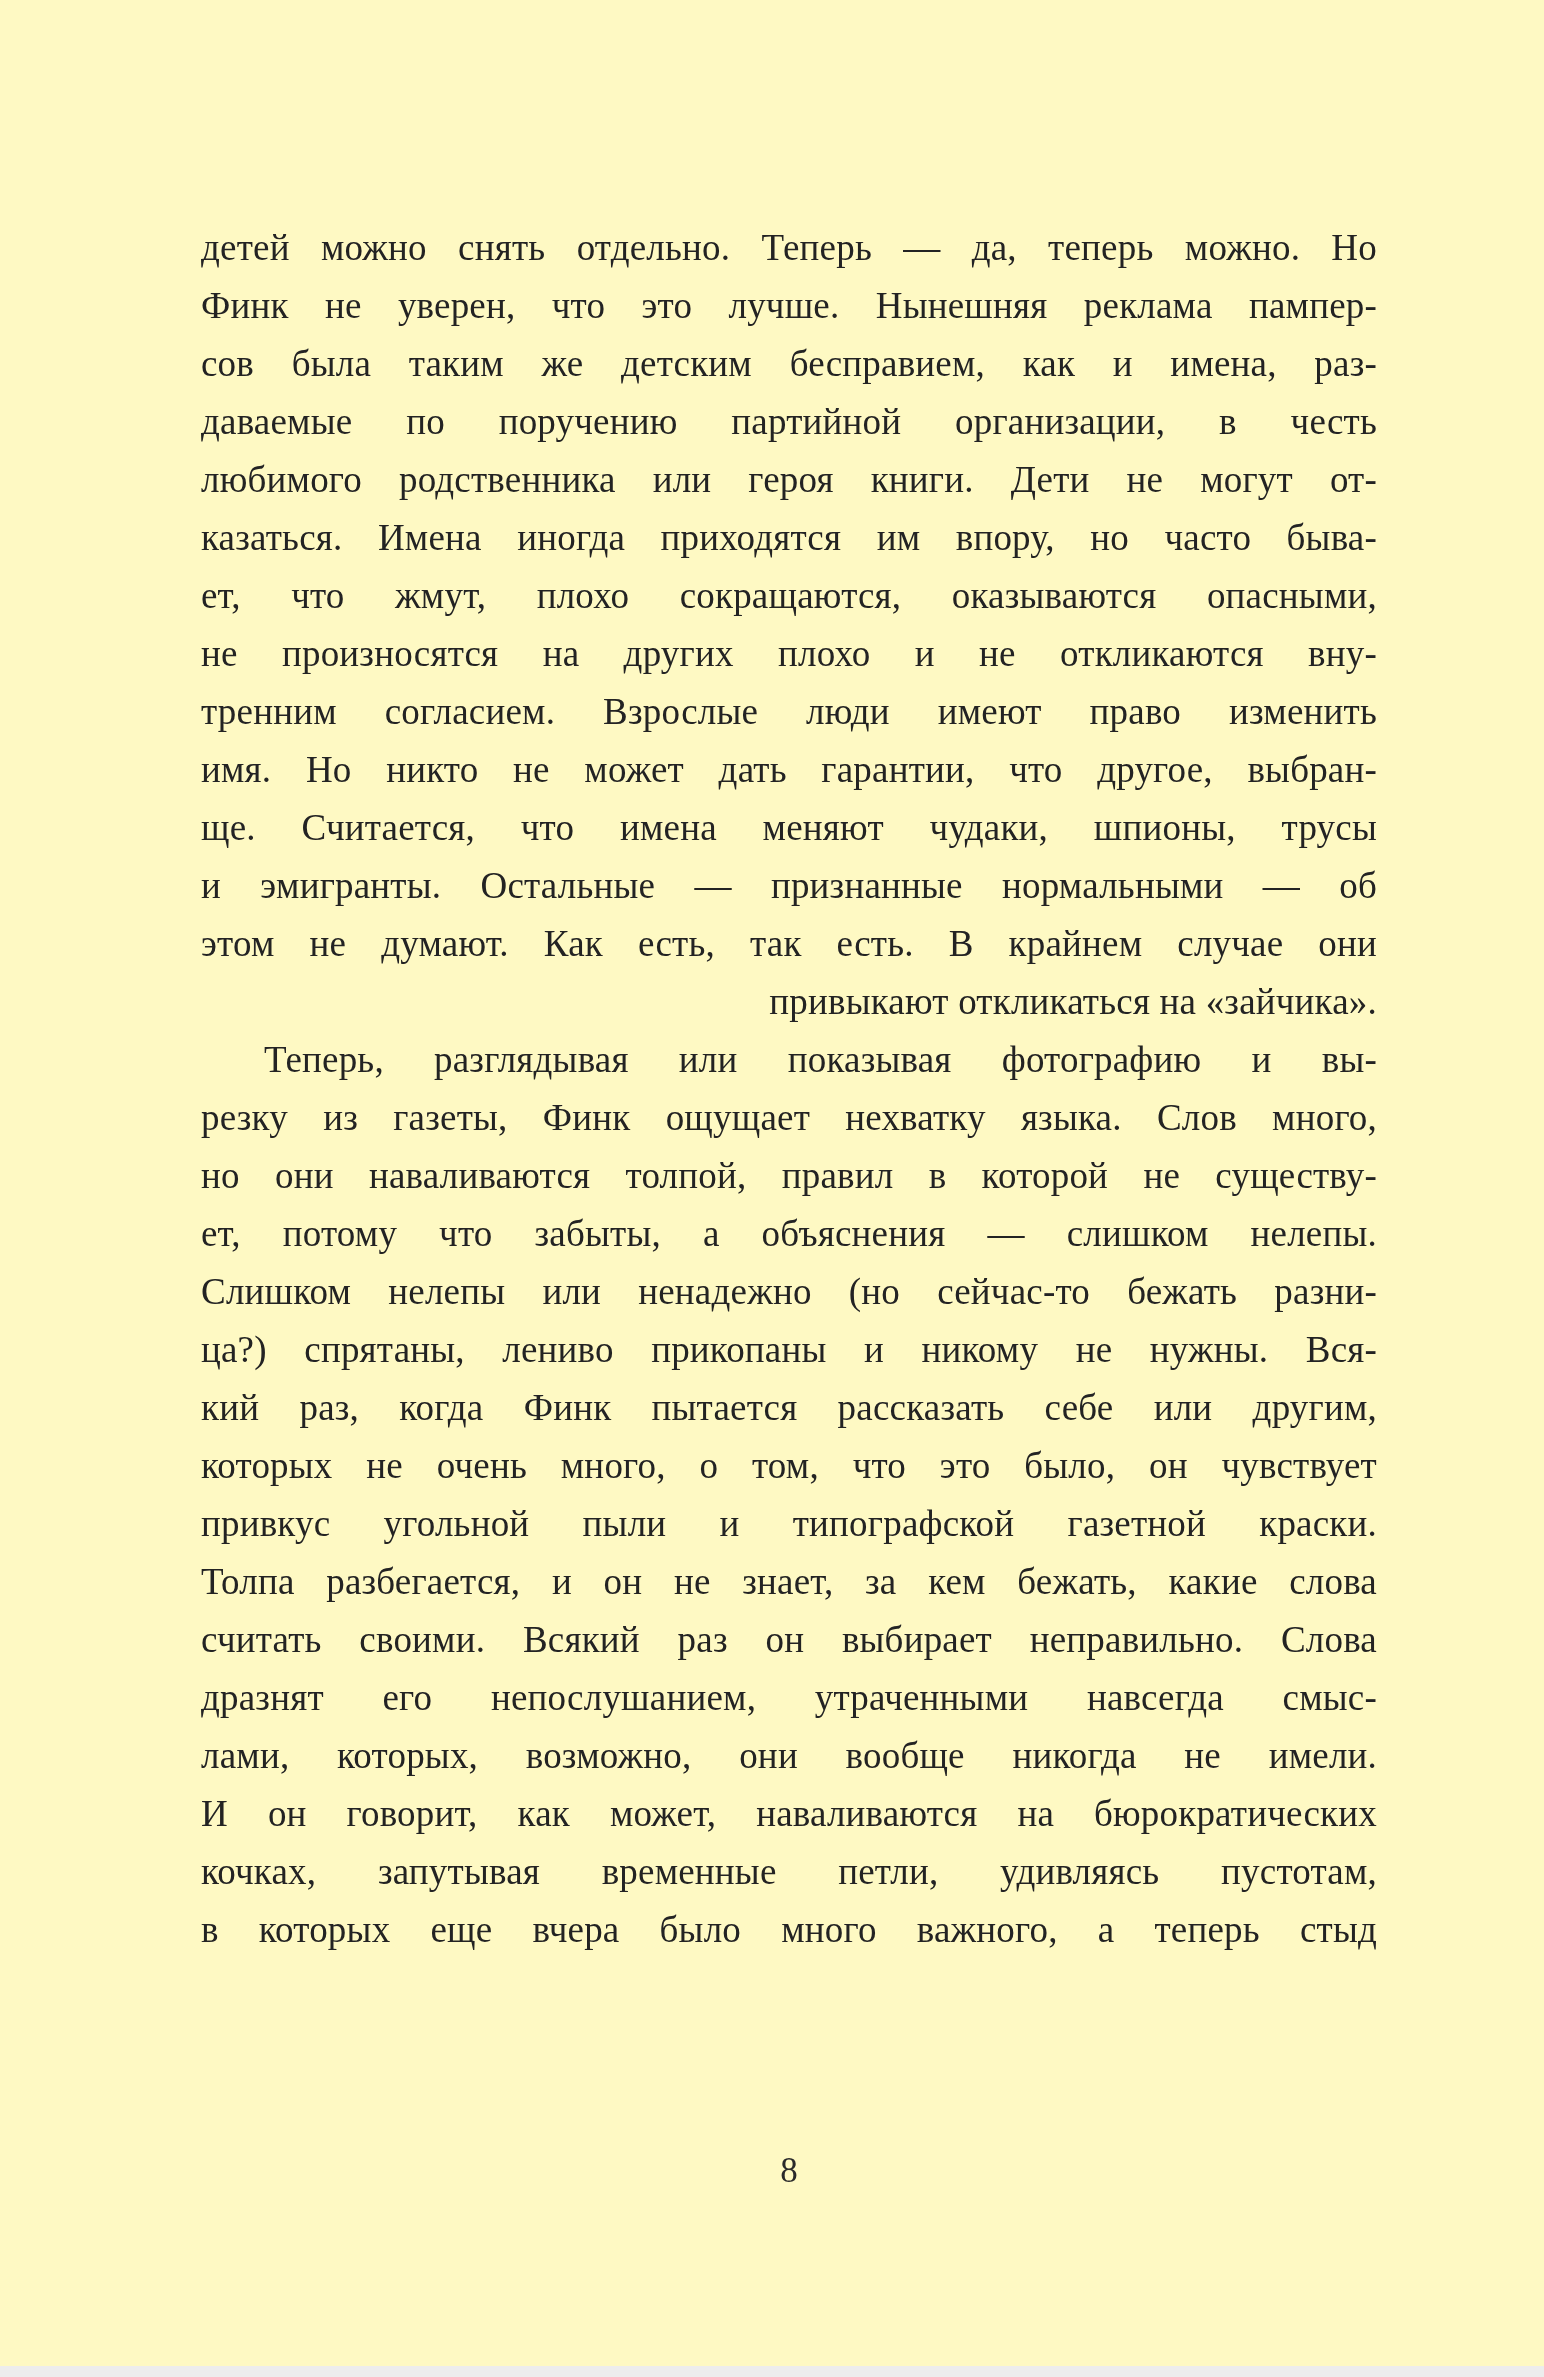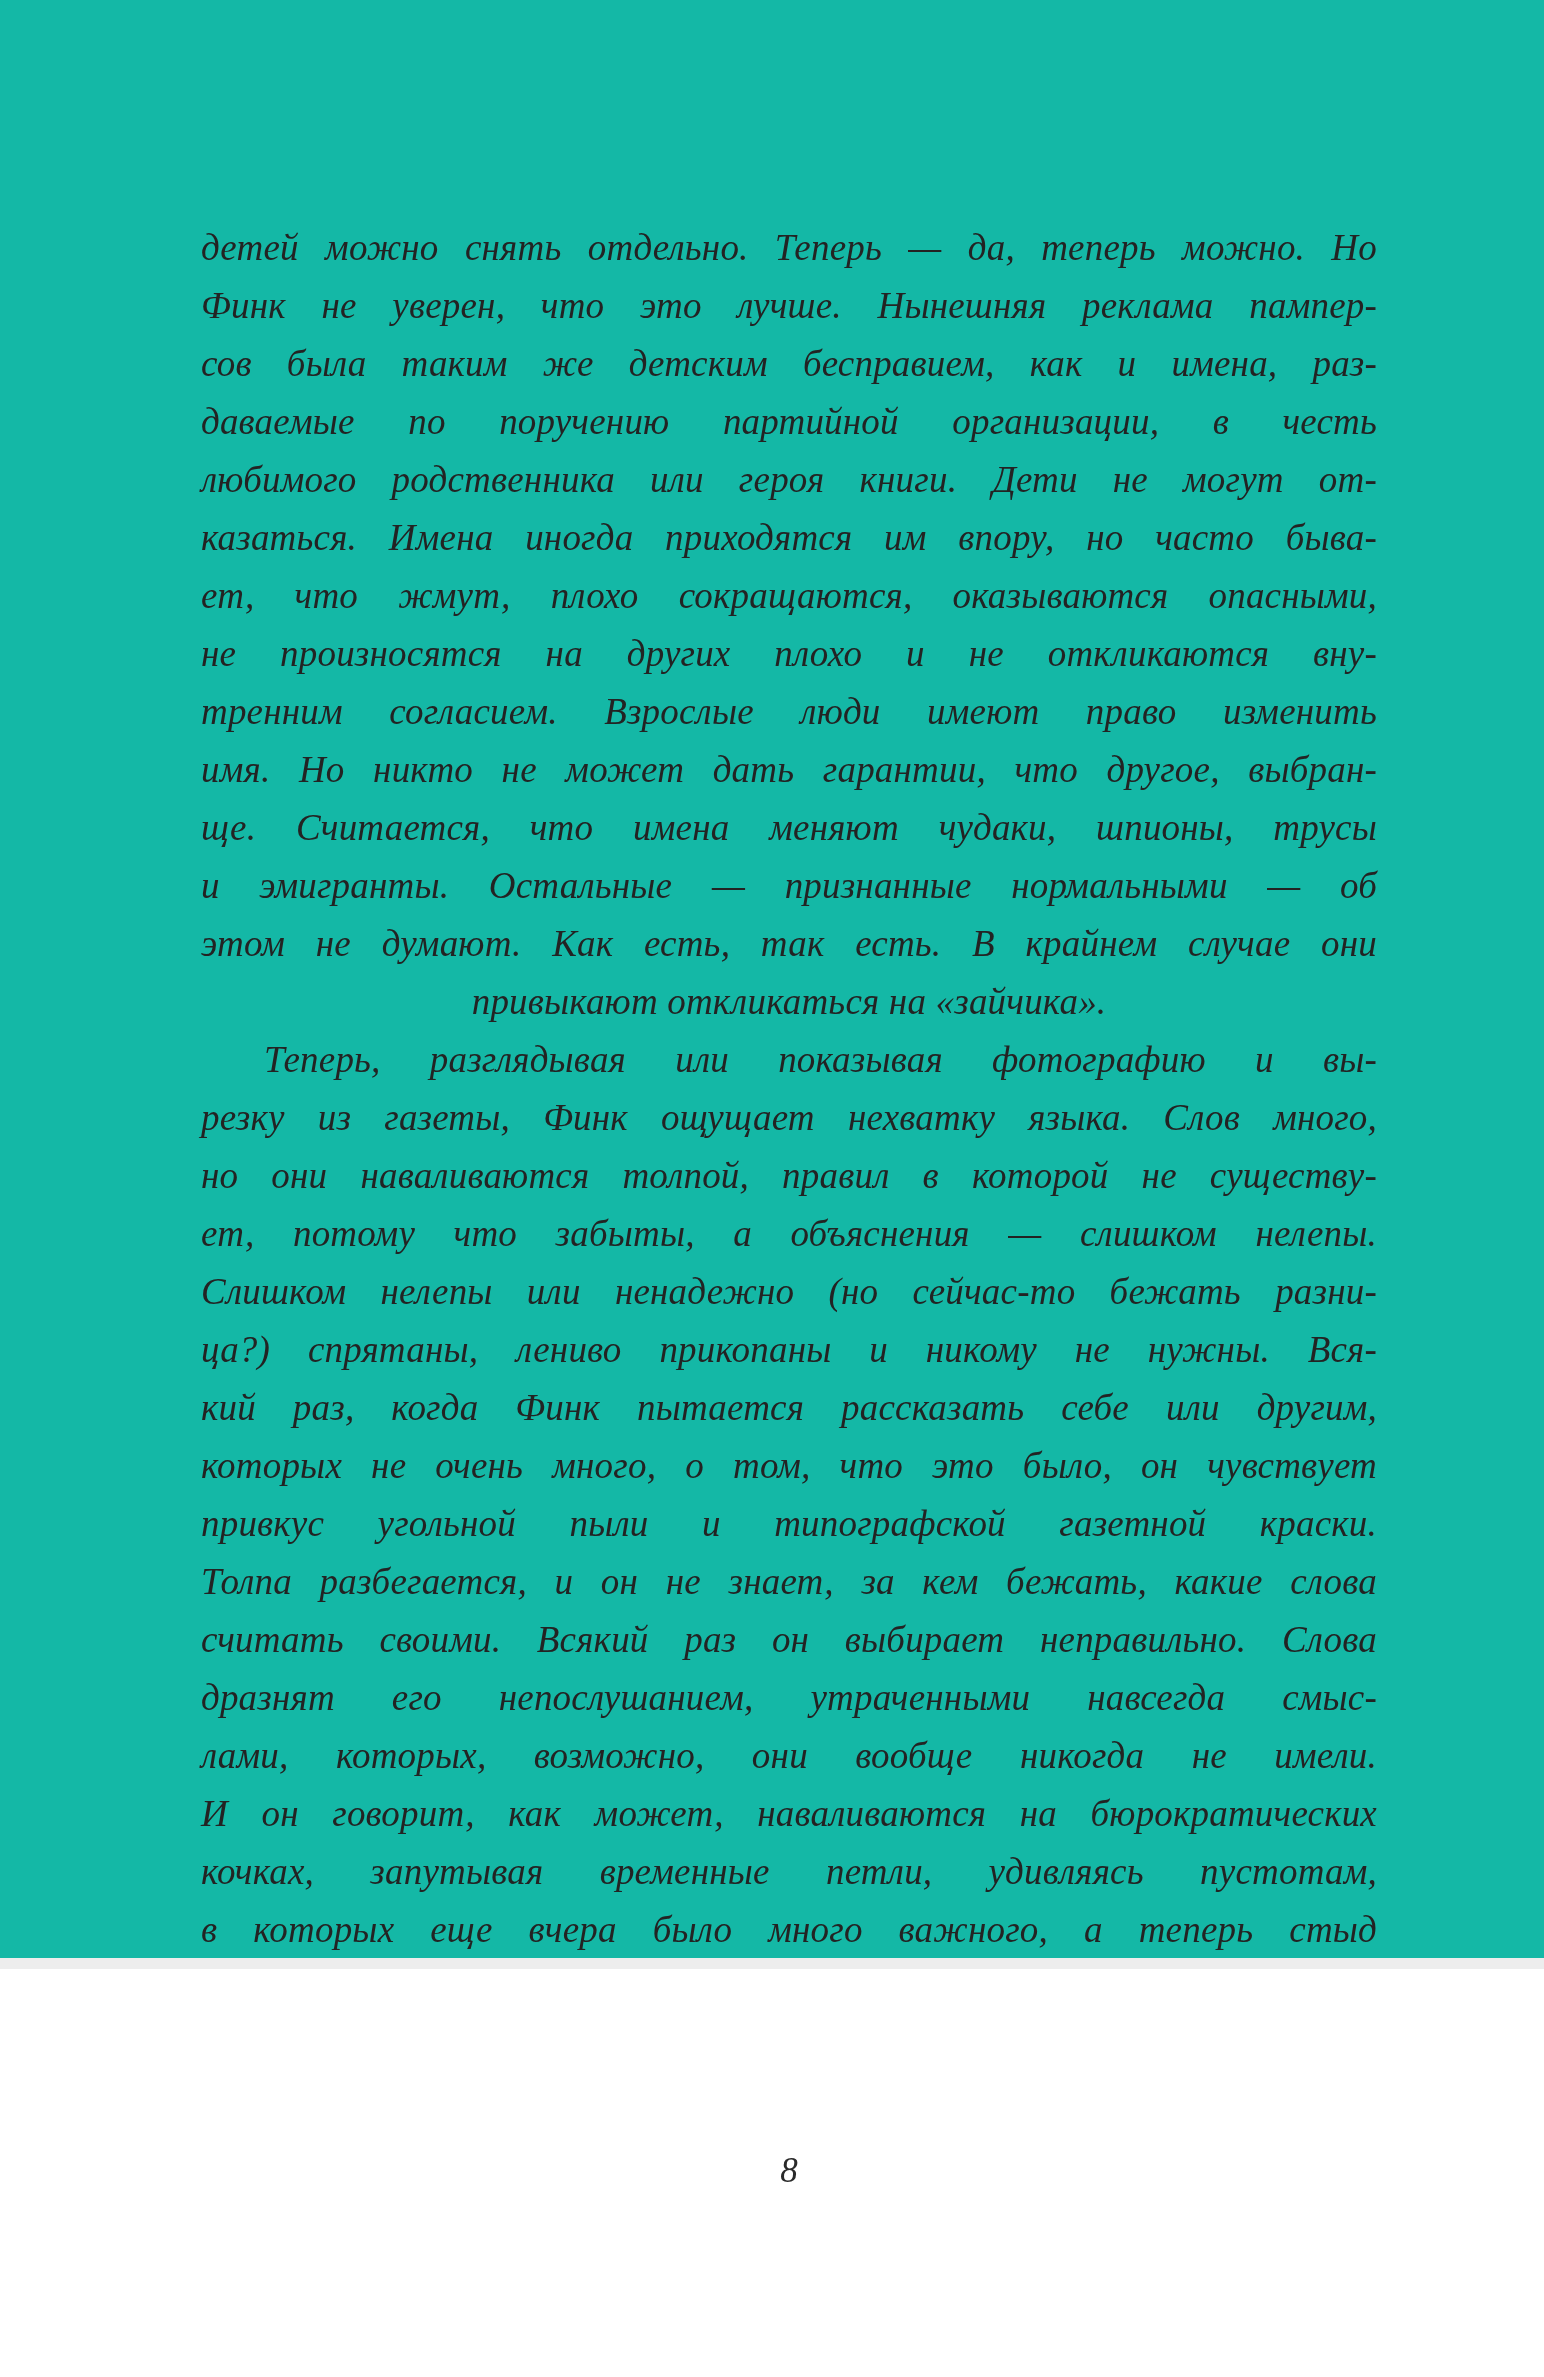--- a/index.html
+++ b/index.html
@@ -10,34 +10,33 @@
     width: 1545px;
     height: 2377px;
     background: #ffffff;
     font-family: "Liberation Serif", "DejaVu Serif", serif;
     color: #232323;
     overflow: hidden;
   }
   .page {
     position: relative;
     width: 1545px;
-    height: 1969px;
-    background: #14b8a6;
-    font-style: italic;
+    height: 2377px;
+    background: #fef9c3;
   }
   .text-block {
     position: absolute;
     left: 201px;
     top: 219px;
     width: 1176px;
   }
   .line {
     font-size: 37px;
     line-height: 58px;
-    text-align: center;
+    text-align: right;
     white-space: pre-wrap;
     letter-spacing: 0.2px;
   }
   .line.justify {
     text-align: justify;
     text-align-last: justify;
   }
   .line.indent {
     text-indent: 63px;
   }

